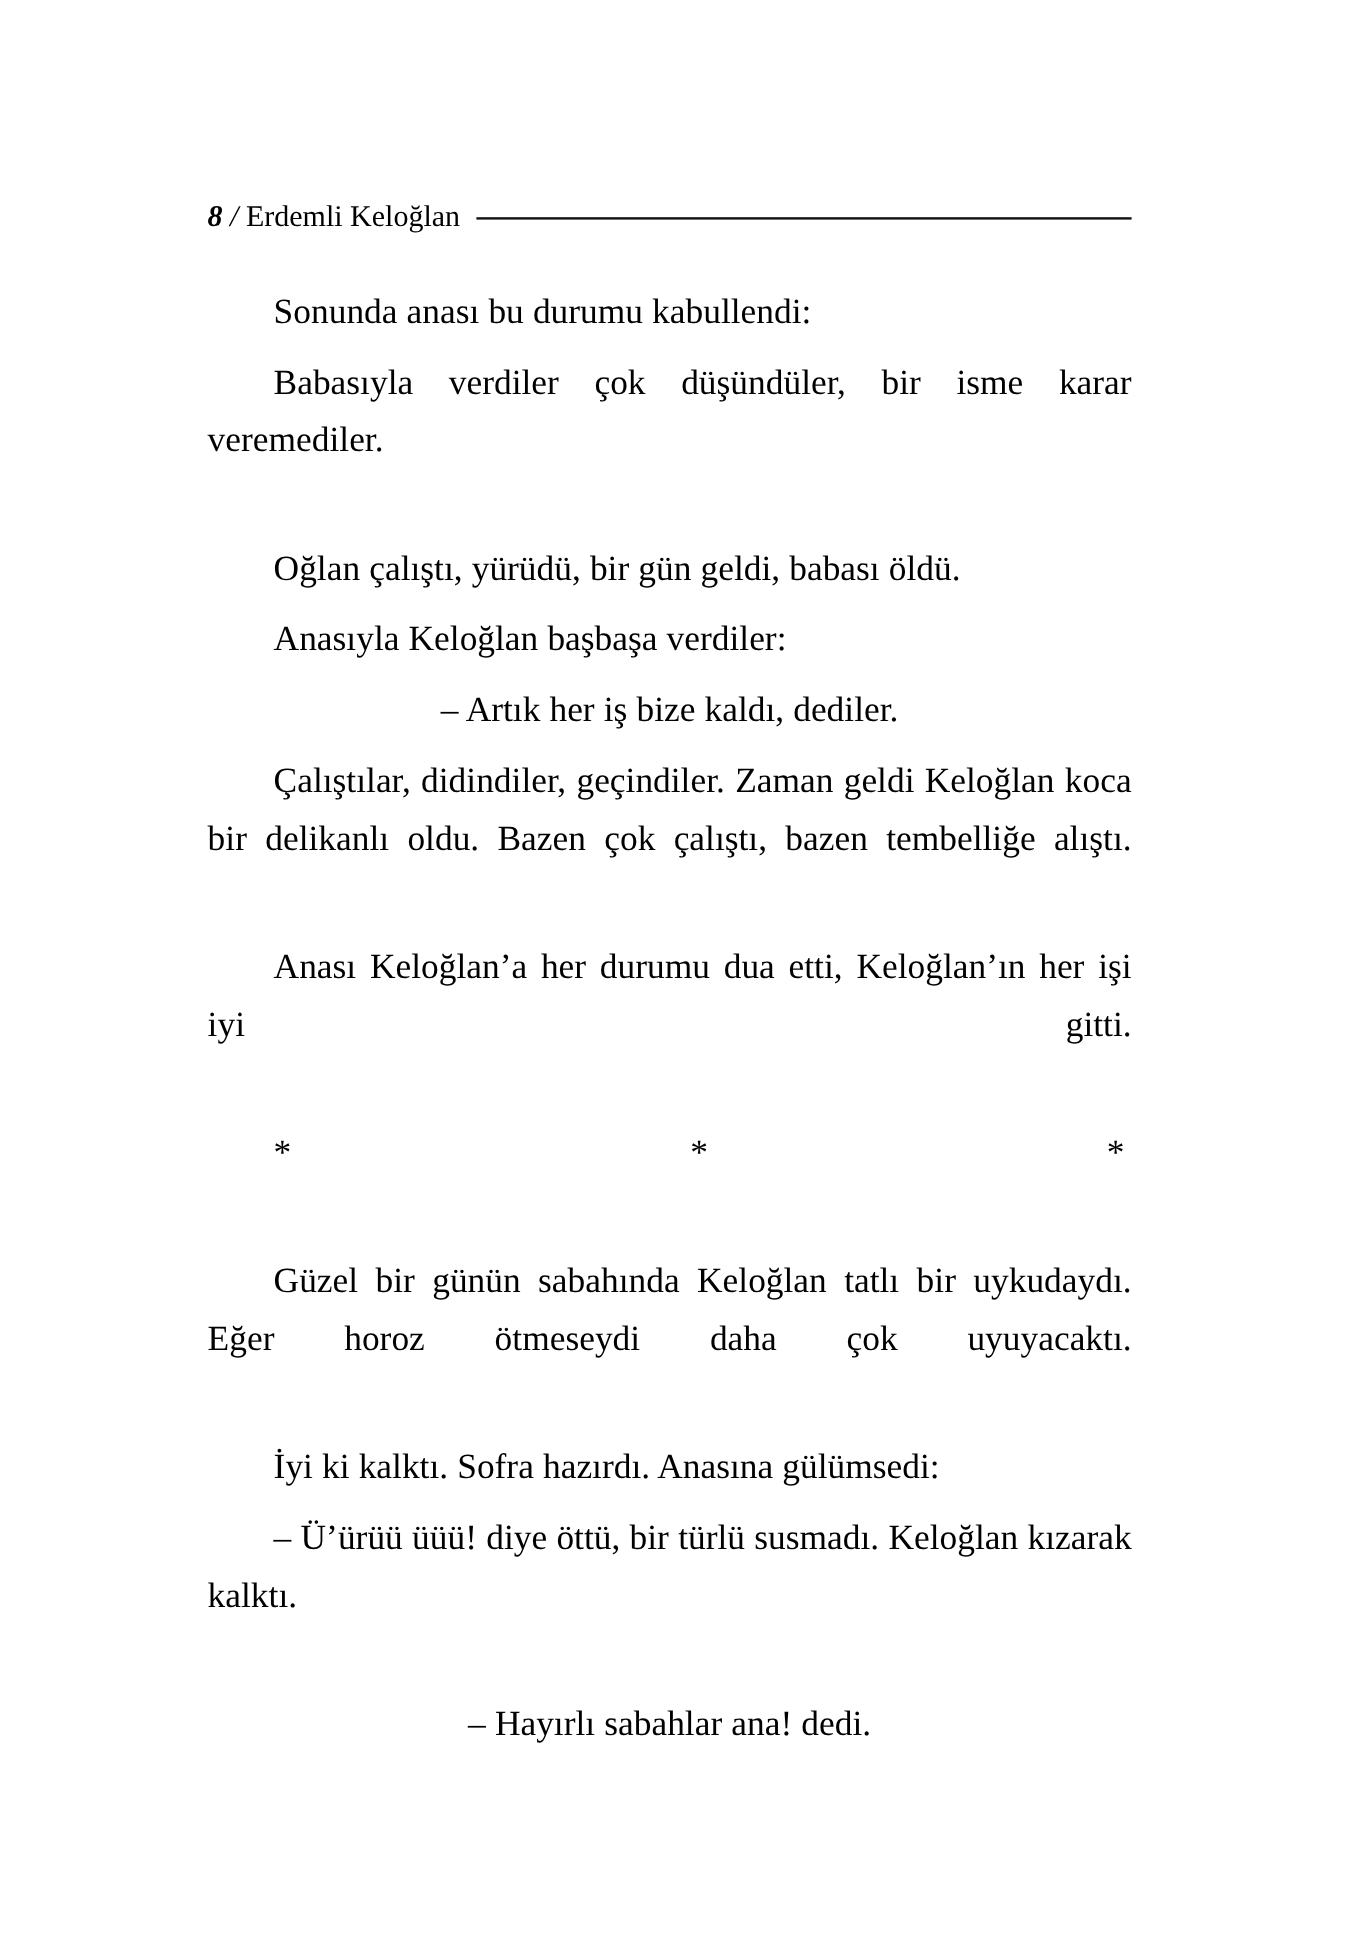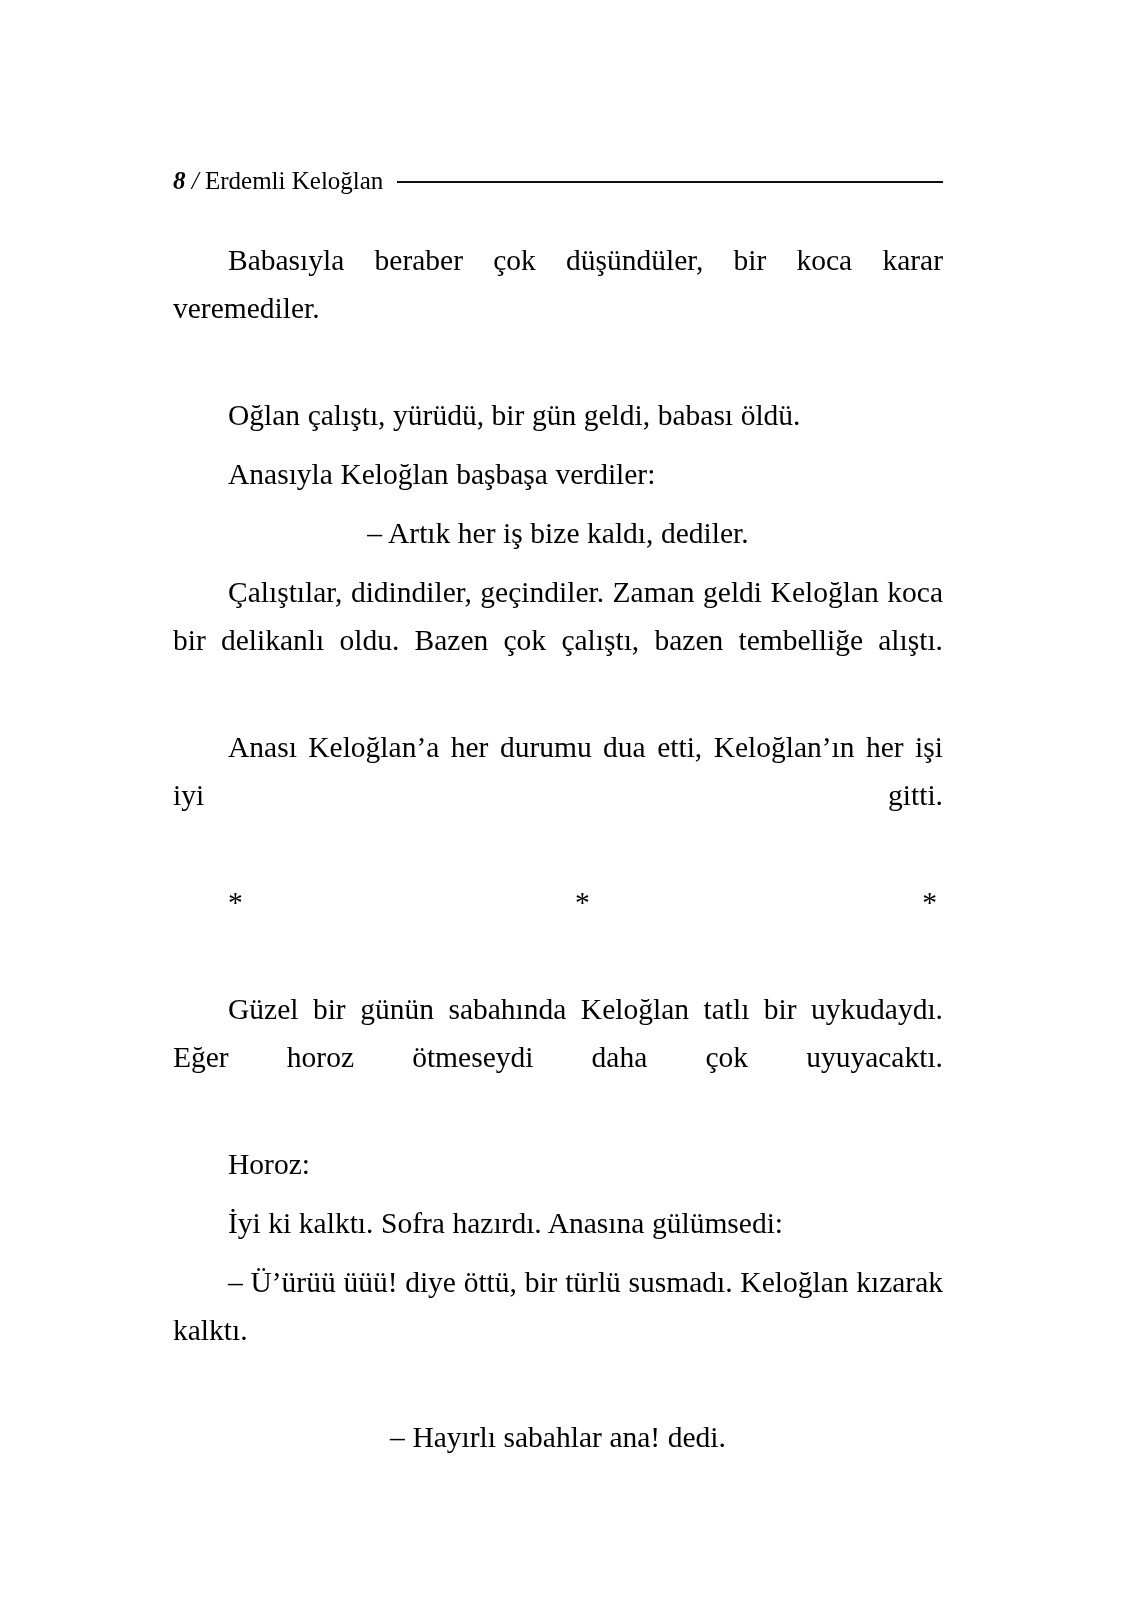--- a/index.html
+++ b/index.html
@@ -123,40 +123,40 @@
 
   <div class="running-head">
     <span class="folio">8</span>
     <span class="head-sep"> / </span>
     <span class="head-title">Erdemli Keloğlan</span>
     <span class="head-rule"></span>
   </div>
 
   <div class="textblock">
 
+    <p class="para single">Sonunda anası bu durumu kabullendi:</p>
 
 
-    <p class="para">Babasıyla beraber çok düşündüler, bir koca karar veremediler.</p>
+    <p class="para">Babasıyla verdiler çok düşündüler, bir isme karar veremediler.</p>
 
 
     <p class="para single">Oğlan çalıştı, yürüdü, bir gün geldi, babası öldü.</p>
 
     <p class="para single">Anasıyla Keloğlan başbaşa verdiler:</p>
 
     <p class="para flush">– Artık her iş bize kaldı, dediler.</p>
 
     <p class="para">Çalıştılar, didindiler, geçindiler. Zaman geldi Keloğlan koca bir delikanlı oldu. Bazen çok çalıştı, bazen tembelliğe alıştı.</p>
 
     <p class="para">Anası Keloğlan’a her durumu dua etti, Keloğlan’ın her işi iyi gitti.</p>
 
     <p class="para divider">* * *</p>
 
     <p class="para">Güzel bir günün sabahında Keloğlan tatlı bir uykudaydı. Eğer horoz ötmeseydi daha çok uyuyacaktı.</p>
 
-    <p class="para single">Horoz:</p>
 
     <p class="para single">İyi ki kalktı. Sofra hazırdı. Anasına gülümsedi:</p>
 
     <p class="para">– Ü’ürüü üüü! diye öttü, bir türlü susmadı. Keloğlan kızarak kalktı.</p>
 
     <p class="para flush">– Hayırlı sabahlar ana! dedi.</p>
 
   </div>
 
 </div>

